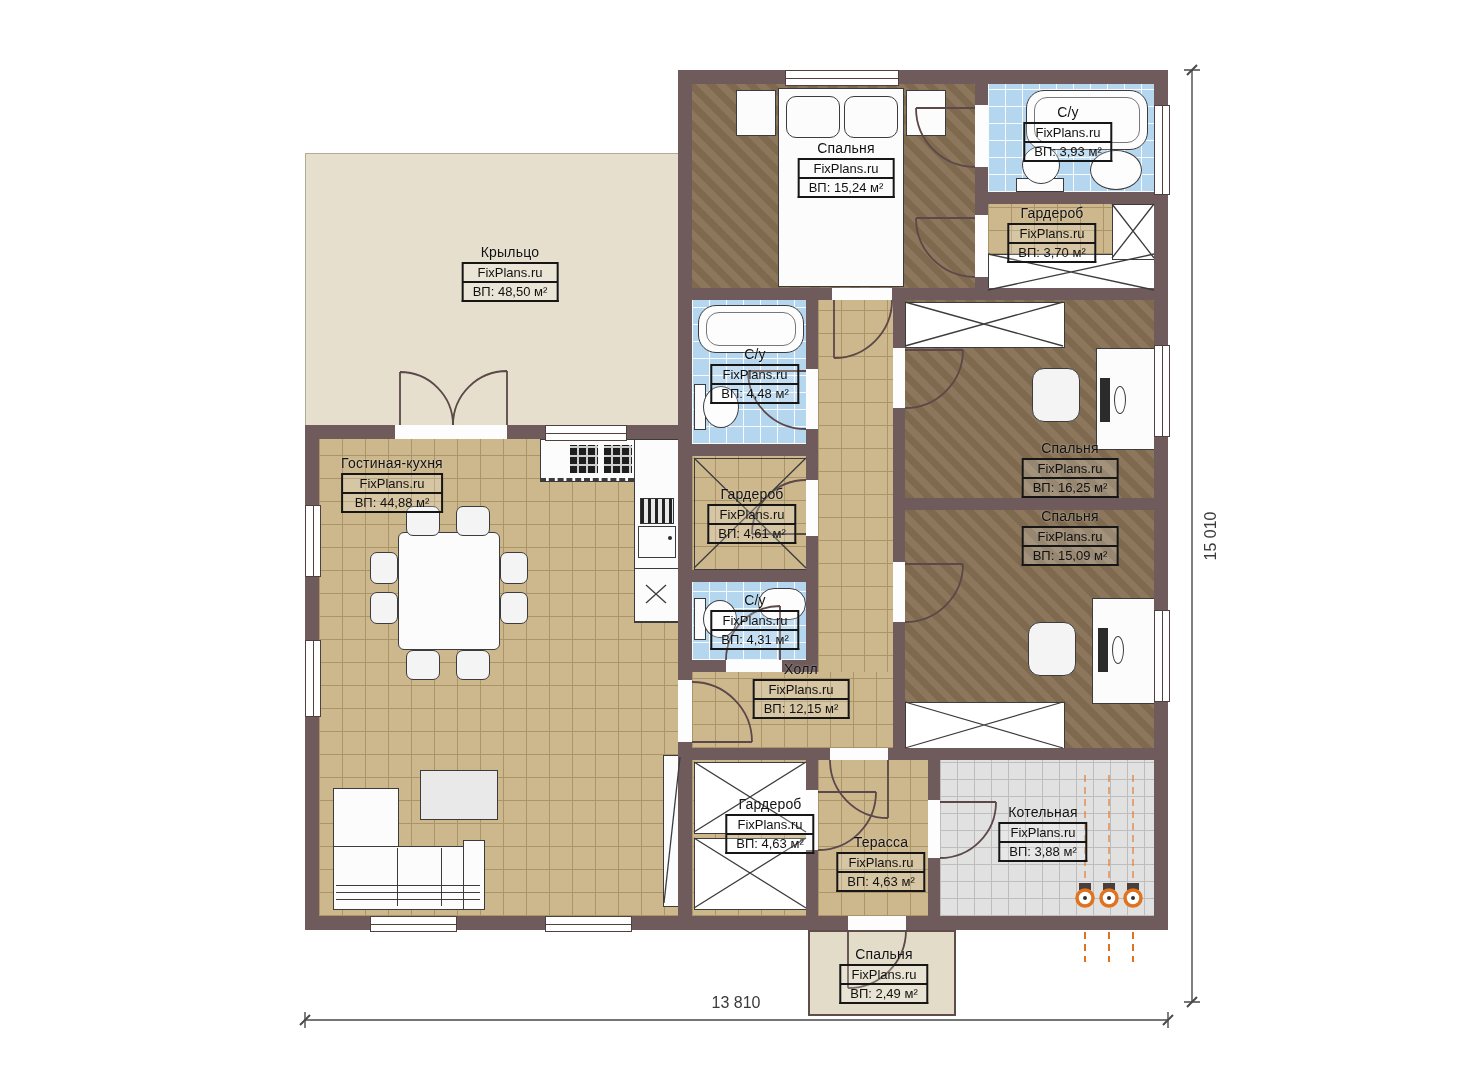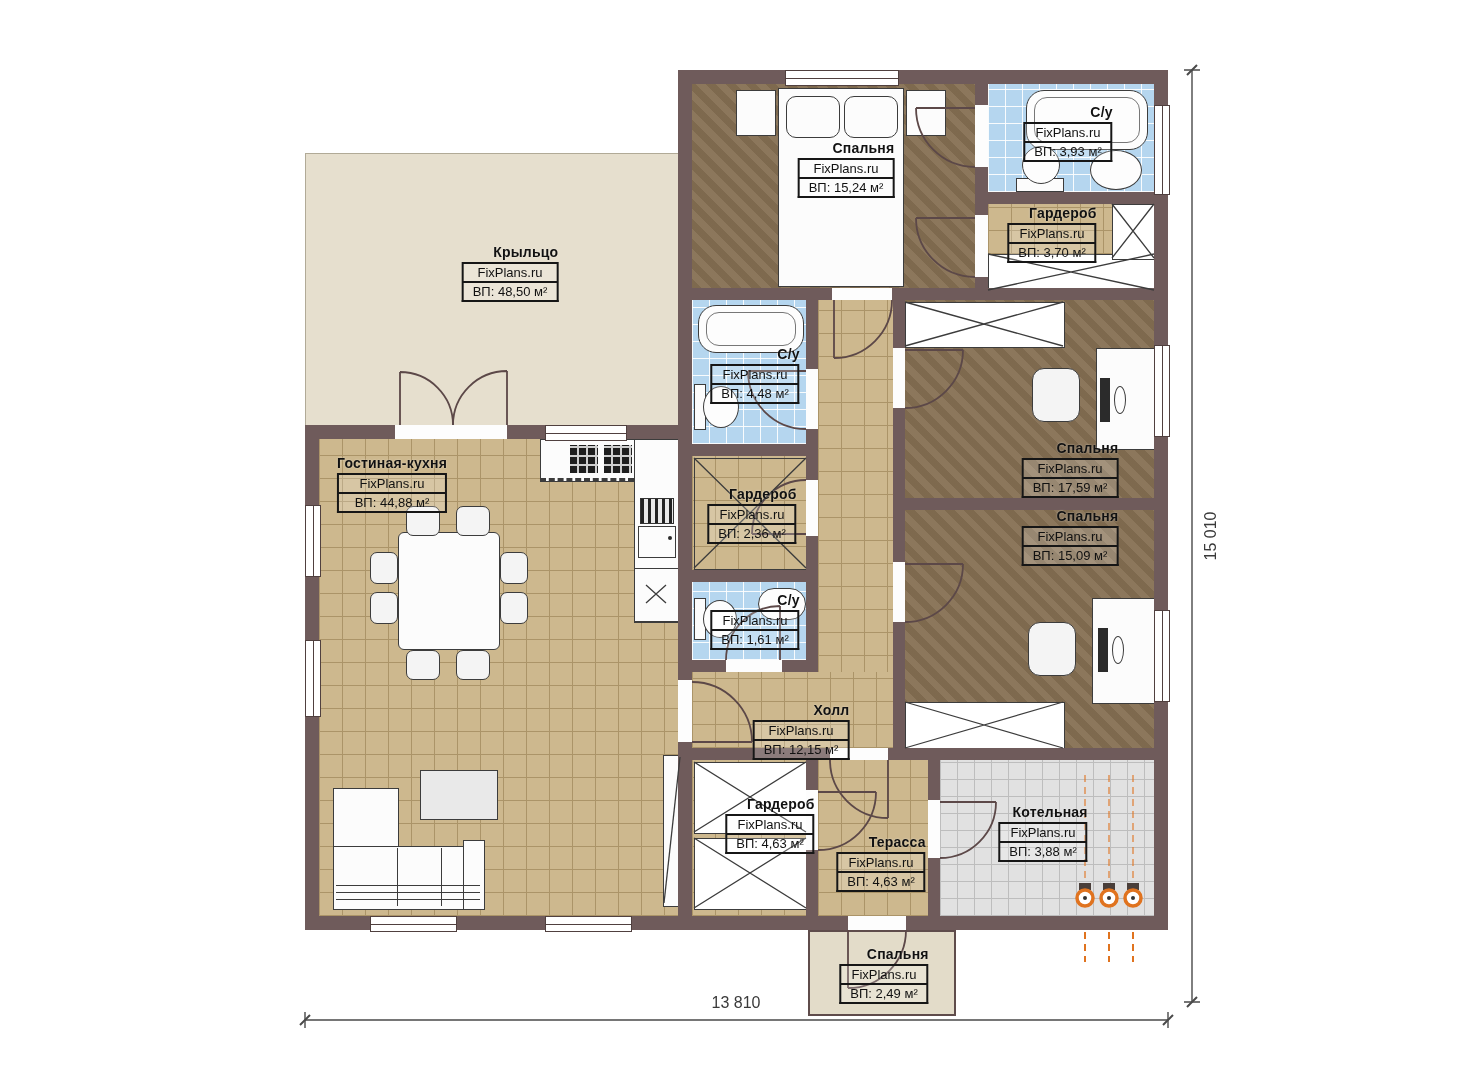--- a/index.html
+++ b/index.html
@@ -35,21 +35,21 @@
                      repeating-linear-gradient(90deg,transparent 0 7px,#cfcfcf 7px 9px);}
   .rack{position:absolute;z-index:7;background:repeating-linear-gradient(90deg,#222 0 3px,#e8e8e8 3px 7px);border:1px solid #333;}
   .dashline{position:absolute;border-top:3px dashed #3c3c3c;z-index:8;}
   .oval{position:absolute;background:#fdfdfd;border:1.5px solid #3c3c3c;border-radius:50%;z-index:6;}
   .tub{position:absolute;background:#fdfdfd;border:1.5px solid #3c3c3c;border-radius:18px;z-index:6;}
   .tub .inner{position:absolute;left:7px;top:6px;right:7px;bottom:6px;border:1px solid #777;border-radius:13px;}
   .sofa-line{position:absolute;z-index:7;background:repeating-linear-gradient(0deg,#3c3c3c 0 1px,transparent 1px 7px);}
   .vline{position:absolute;background:#3c3c3c;z-index:7;}
   .svg-overlay{position:absolute;left:0;top:0;z-index:20;pointer-events:none;}
   .room-label{position:absolute;transform:translateX(-50%);text-align:center;color:#111;z-index:30;white-space:nowrap;}
-  .rl-name{font-size:14px;font-weight:bold;margin-bottom:2px;letter-spacing:.2px;text-shadow:0 0 2px rgba(255,255,255,.5);text-align:right;}
+  .rl-name{font-size:14px;font-weight:normal;margin-bottom:2px;letter-spacing:.2px;text-shadow:0 0 2px rgba(255,255,255,.5);}
   .rl-wm{border:2px solid #161616;padding:1px 9px;font-size:13px;background:rgba(255,255,255,.2);}
   .rl-area{border:2px solid #161616;border-top:0;padding:1px 9px;font-size:13px;background:rgba(255,255,255,.2);}
   .dim-label{position:absolute;font-size:16px;color:#3a3a3a;z-index:30;}
 </style>
 </head>
 <body>
 
 <div class="plan">
 
   <div class="floor terrace" style="left:305px;top:153px;width:373px;height:272px"></div>
@@ -265,38 +265,38 @@
     <div class="rl-area">ВП: 4,48 м²</div>
   </div>
   <div class="room-label" style="left:392px;top:455px">
     <div class="rl-name">Гостиная-кухня</div>
     <div class="rl-wm">FixPlans.ru</div>
     <div class="rl-area">ВП: 44,88 м²</div>
   </div>
   <div class="room-label" style="left:752px;top:486px">
     <div class="rl-name">Гардероб</div>
     <div class="rl-wm">FixPlans.ru</div>
-    <div class="rl-area">ВП: 2,36 м²</div>
+    <div class="rl-area">ВП: 4,61 м²</div>
   </div>
   <div class="room-label" style="left:755px;top:592px">
     <div class="rl-name">С/у</div>
     <div class="rl-wm">FixPlans.ru</div>
-    <div class="rl-area">ВП: 1,61 м²</div>
+    <div class="rl-area">ВП: 4,31 м²</div>
   </div>
   <div class="room-label" style="left:1070px;top:440px">
     <div class="rl-name">Спальня</div>
     <div class="rl-wm">FixPlans.ru</div>
-    <div class="rl-area">ВП: 17,59 м²</div>
+    <div class="rl-area">ВП: 16,25 м²</div>
   </div>
   <div class="room-label" style="left:1070px;top:508px">
     <div class="rl-name">Спальня</div>
     <div class="rl-wm">FixPlans.ru</div>
     <div class="rl-area">ВП: 15,09 м²</div>
   </div>
-  <div class="room-label" style="left:801px;top:702px">
+  <div class="room-label" style="left:801px;top:661px">
     <div class="rl-name">Холл</div>
     <div class="rl-wm">FixPlans.ru</div>
     <div class="rl-area">ВП: 12,15 м²</div>
   </div>
   <div class="room-label" style="left:770px;top:796px">
     <div class="rl-name">Гардероб</div>
     <div class="rl-wm">FixPlans.ru</div>
     <div class="rl-area">ВП: 4,63 м²</div>
   </div>
   <div class="room-label" style="left:881px;top:834px">

